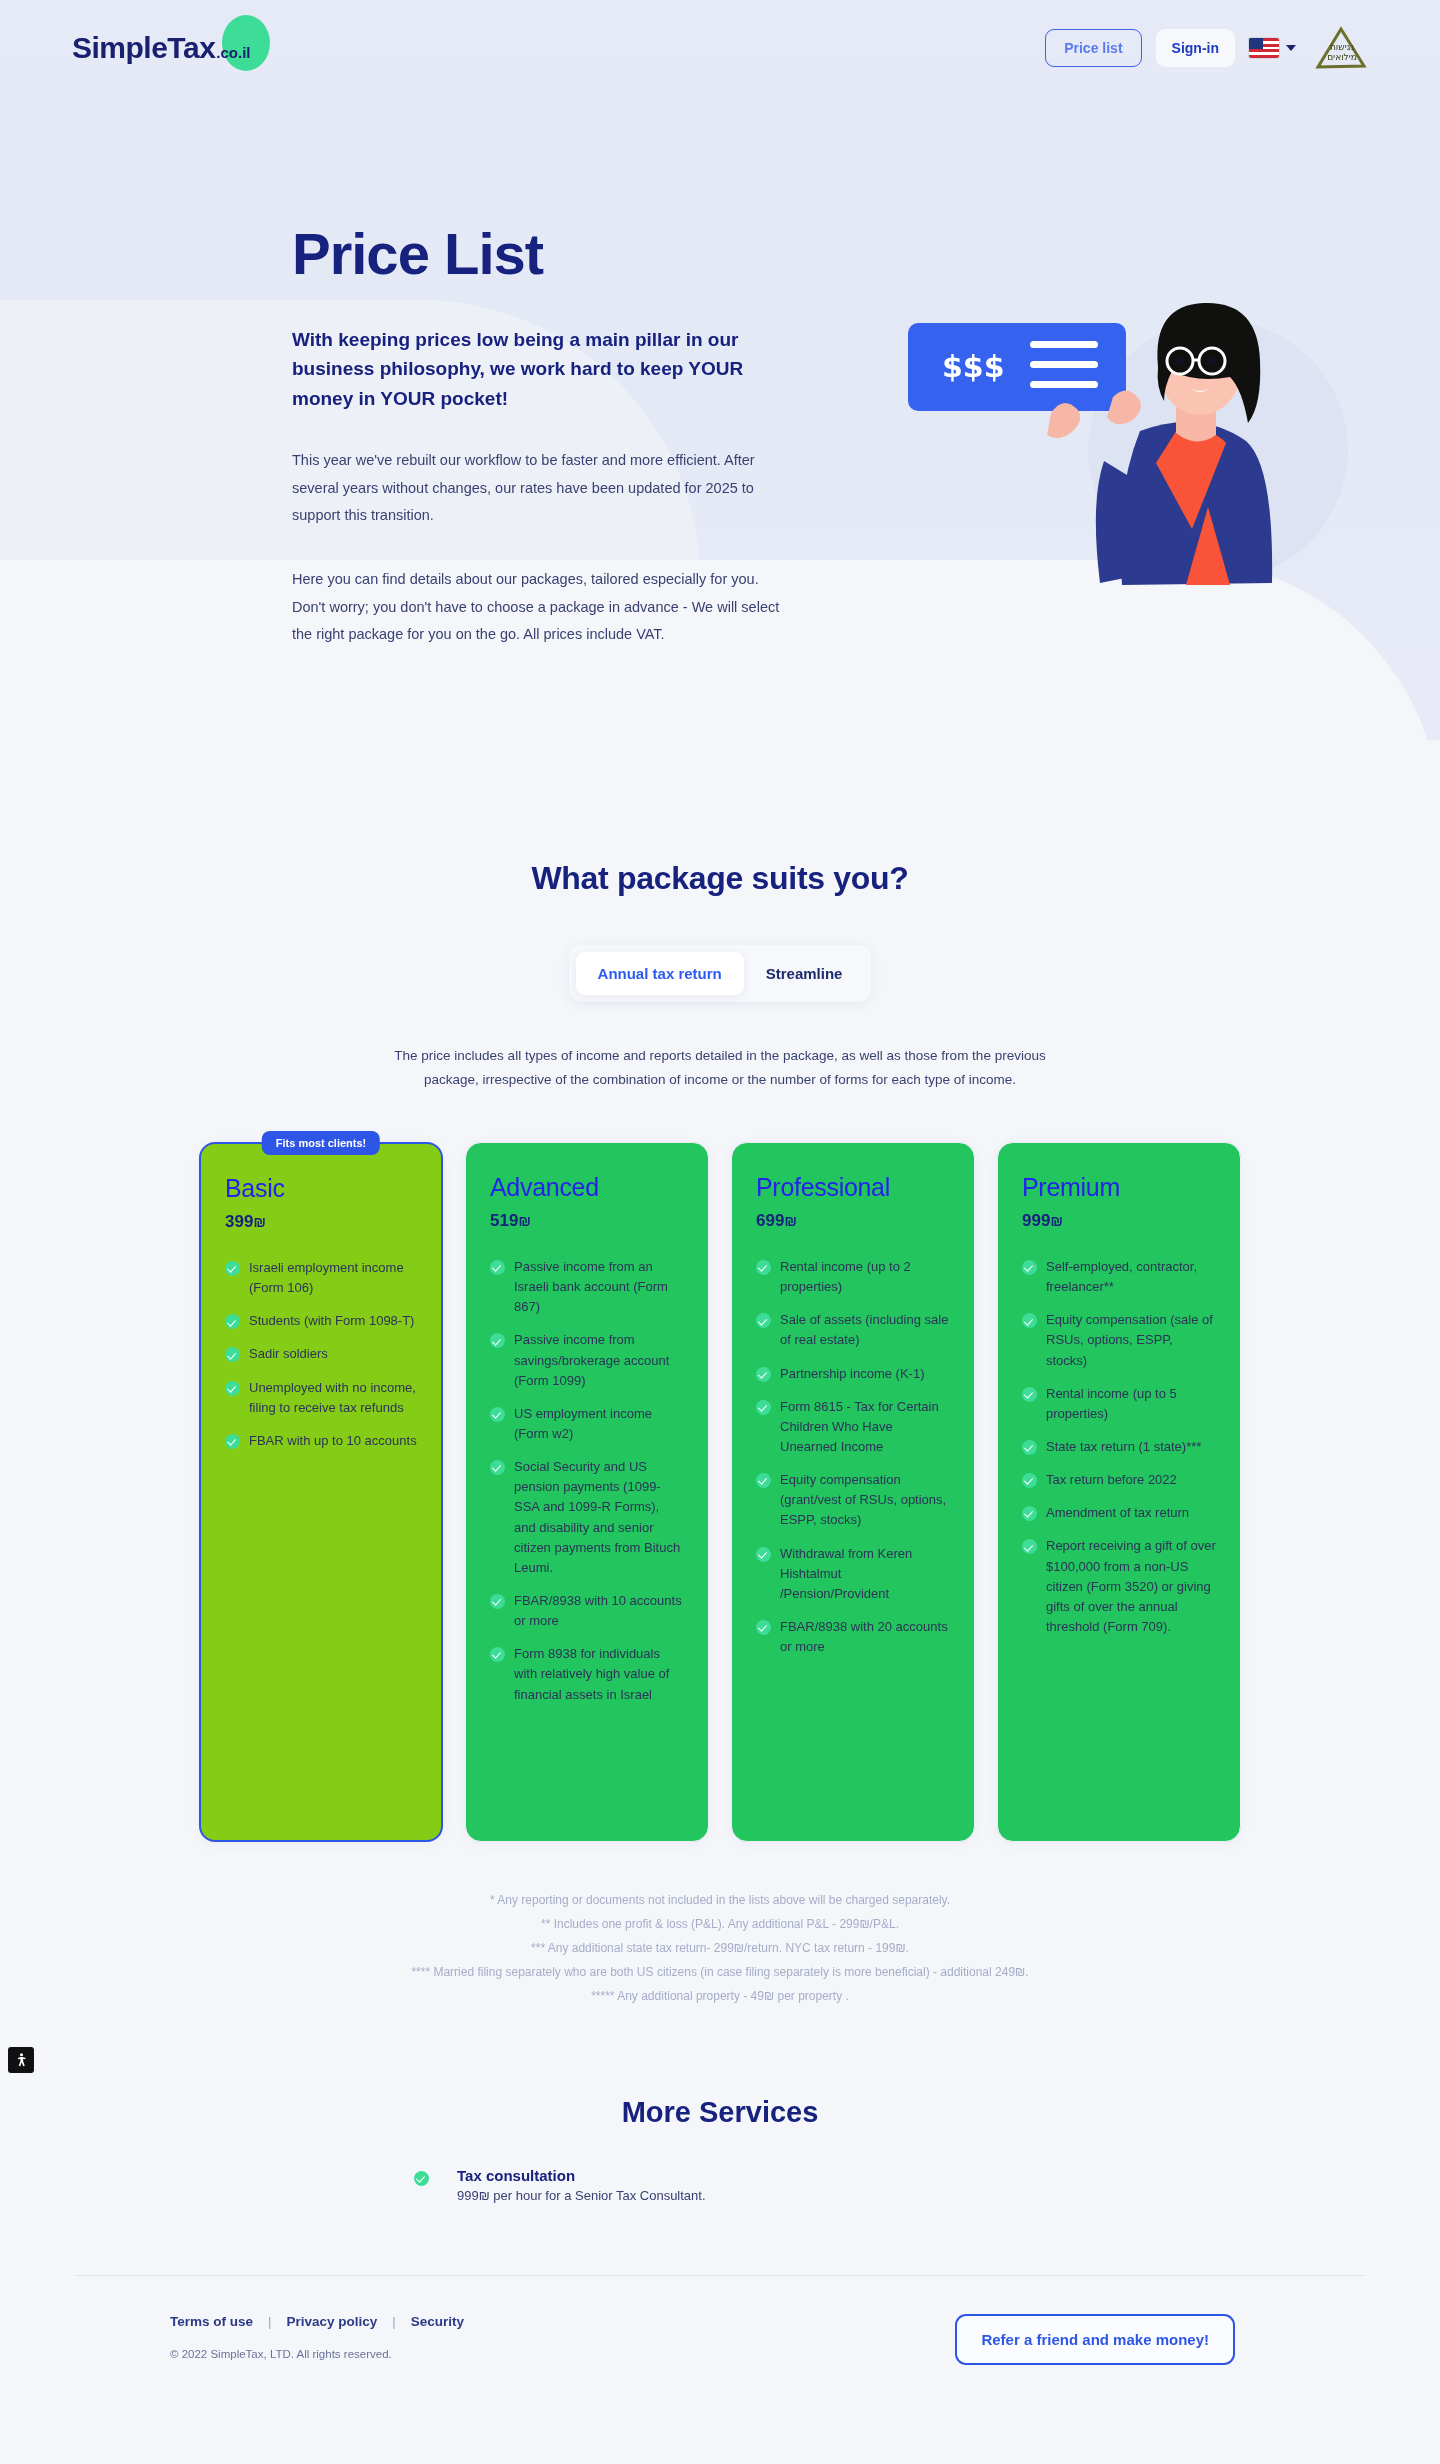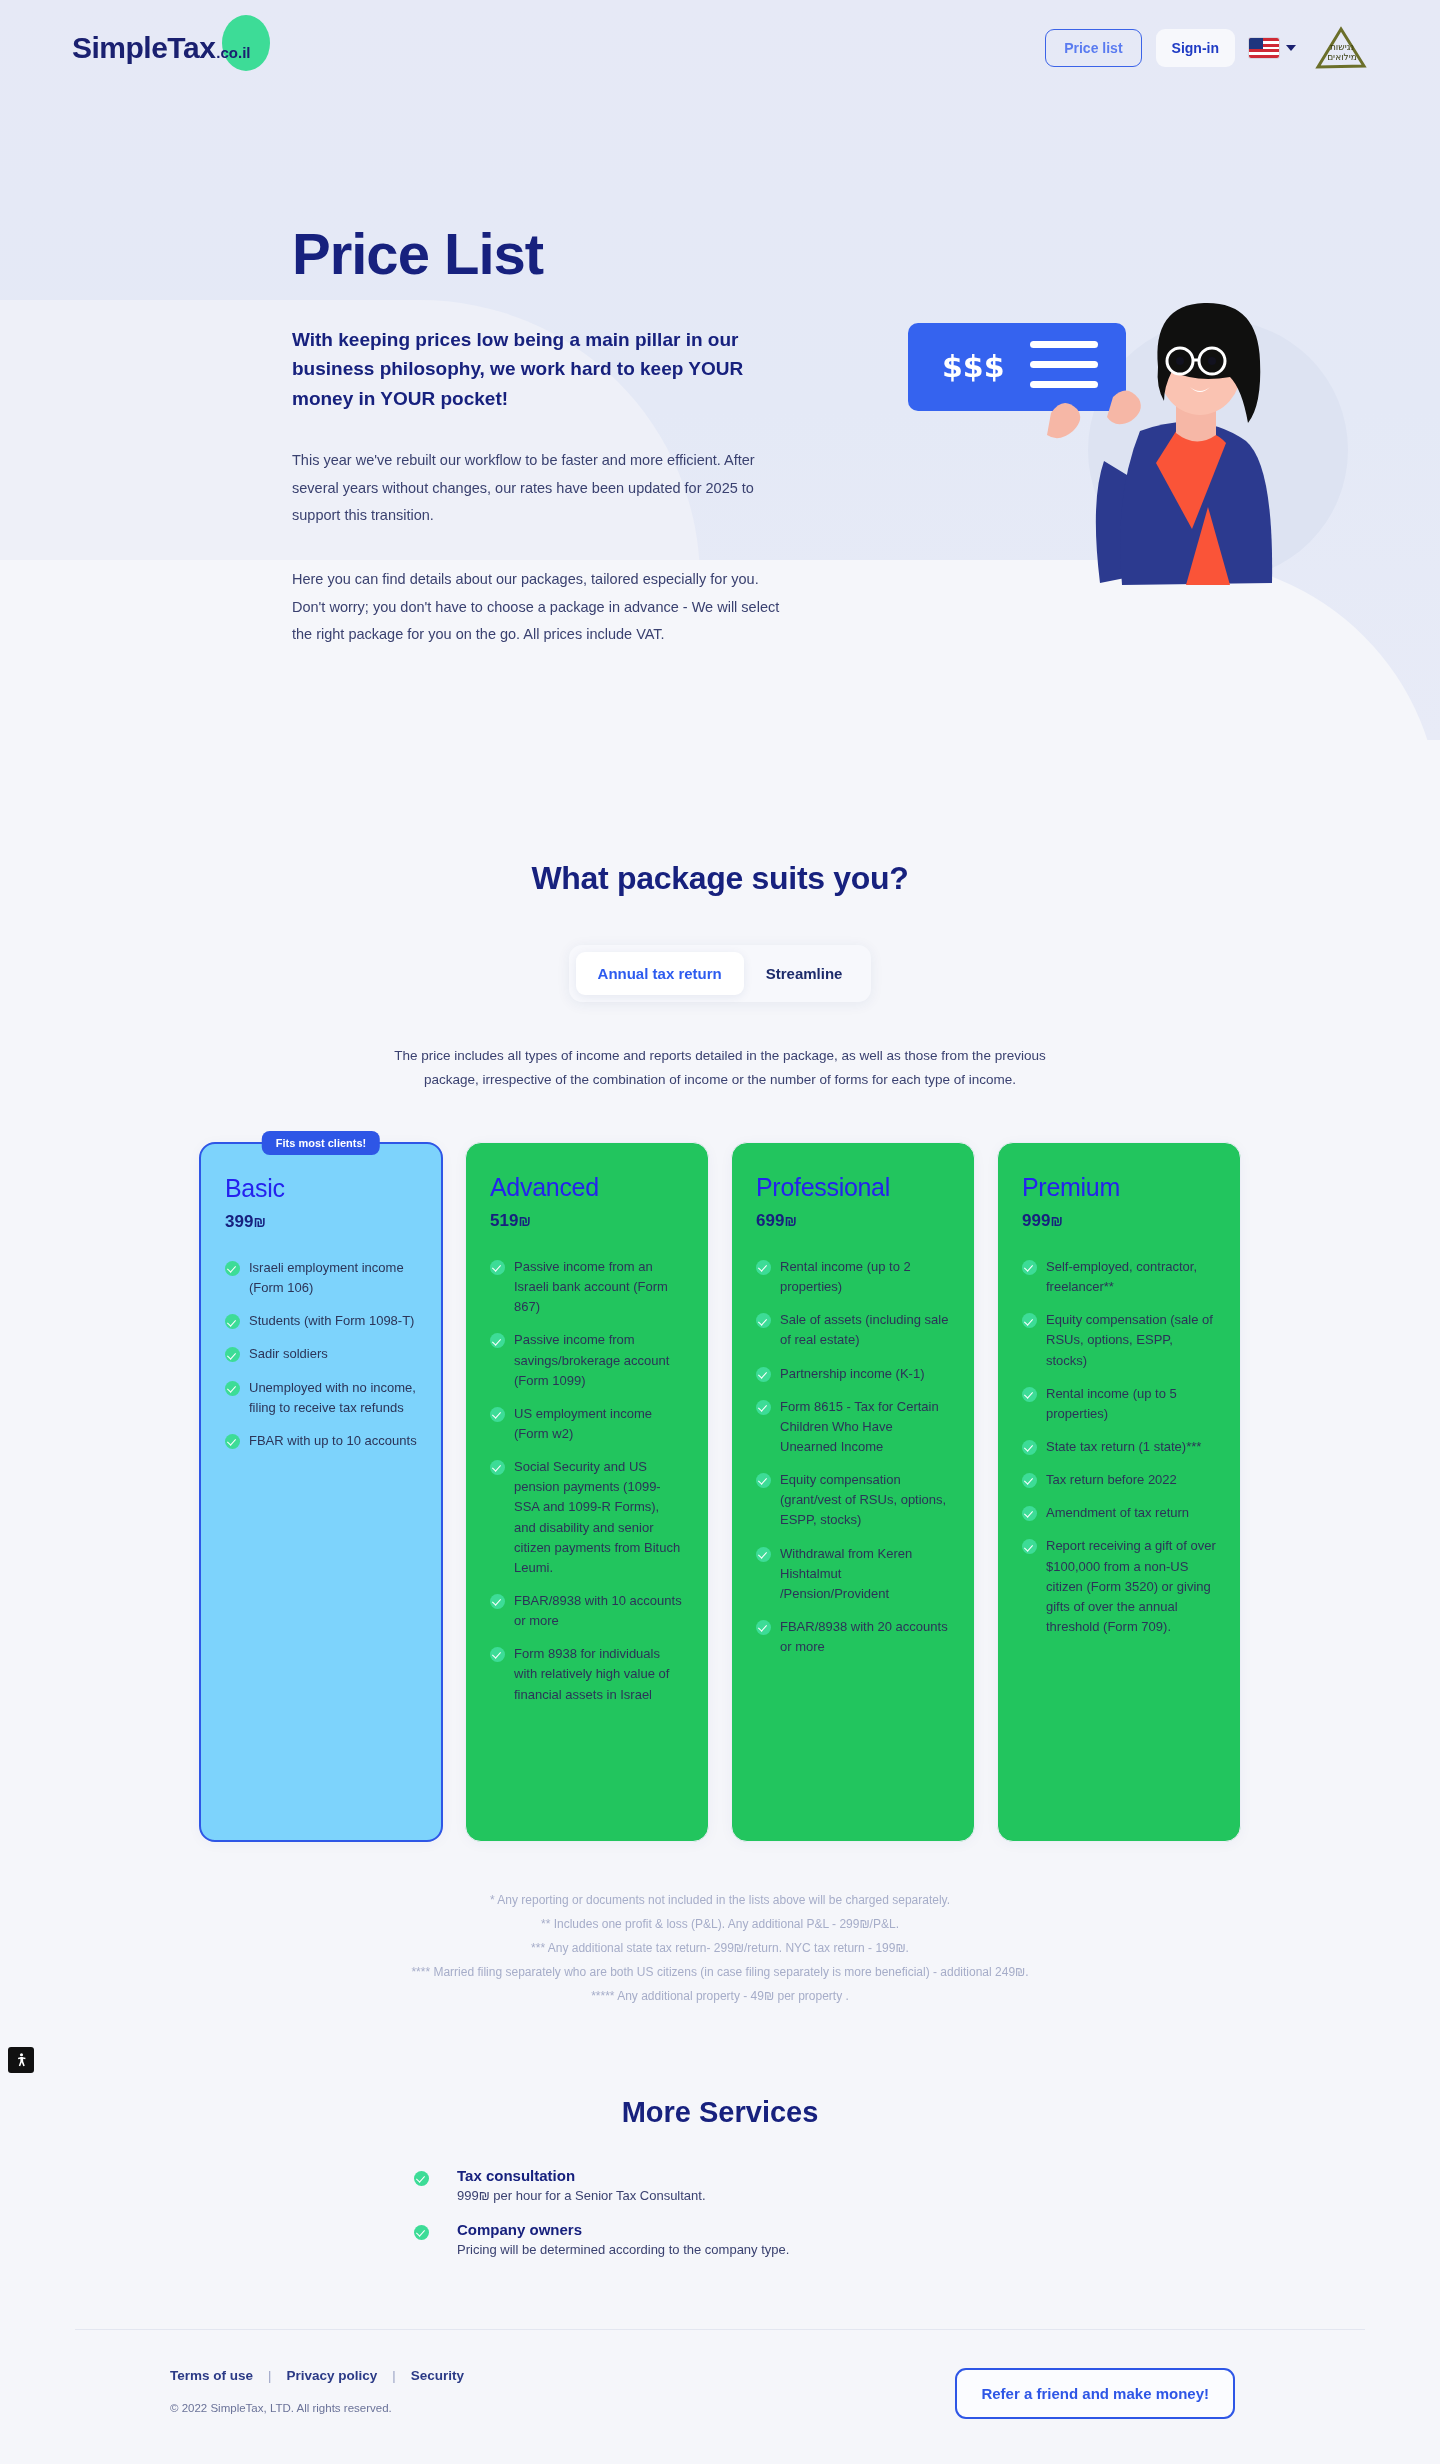--- a/index.html
+++ b/index.html
@@ -129,21 +129,21 @@
   .cards {
     display: flex; justify-content: center; gap: 22px;
     margin: 50px auto 0; width: 1060px; align-items: stretch;
   }
   .card {
     position: relative; width: 244px; background: #22c55e;
     border: 1px solid #eceef6; border-radius: 16px;
     padding: 30px 24px 40px; min-height: 700px;
     box-shadow: 0 2px 14px rgba(30,50,120,.04);
   }
-  .card.featured { border: 2px solid #2e56e6; background: #7dd3fc; }
+  .card.featured { border: 2px solid #2e56e6; background: #84cc16; }
   .ribbon {
     position: absolute; top: -13px; left: 50%; transform: translateX(-50%);
     background: #2e56e6; color: #fff; font-size: 11px; font-weight: 700;
     padding: 6px 14px; border-radius: 8px; white-space: nowrap;
   }
   .card h3 { font-size: 25px; font-weight: 400; color: #2522ee; letter-spacing: -.3px; }
   .card .price { margin-top: 9px; font-size: 17px; font-weight: 800; color: #17217e; }
   .card .price .cur { font-size: 14px; font-weight: 600; }
   .feat-list { margin-top: 26px; list-style: none; display: flex; flex-direction: column; gap: 13px; }
   .feat-list li { display: flex; gap: 9px; align-items: flex-start; }
@@ -432,27 +432,20 @@
   <section class="more">
     <h2>More Services</h2>
     <div class="svc-list">
       <div class="svc">
         <span class="tick"></span>
         <div>
           <div class="svc-name">Tax consultation</div>
           <div class="svc-desc">999₪ per hour for a Senior Tax Consultant.</div>
         </div>
       </div>
-      <div class="svc">
-        <span class="tick"></span>
-        <div>
-          <div class="svc-name">Company owners</div>
-          <div class="svc-desc">Pricing will be determined according to the company type.</div>
-        </div>
-      </div>
     </div>
   </section>
 
   <div class="divider"></div>
 
   <footer class="site-footer">
     <div class="foot-left">
       <div class="foot-links">
         <a href="#">Terms of use</a>
         <span class="sep">|</span>

